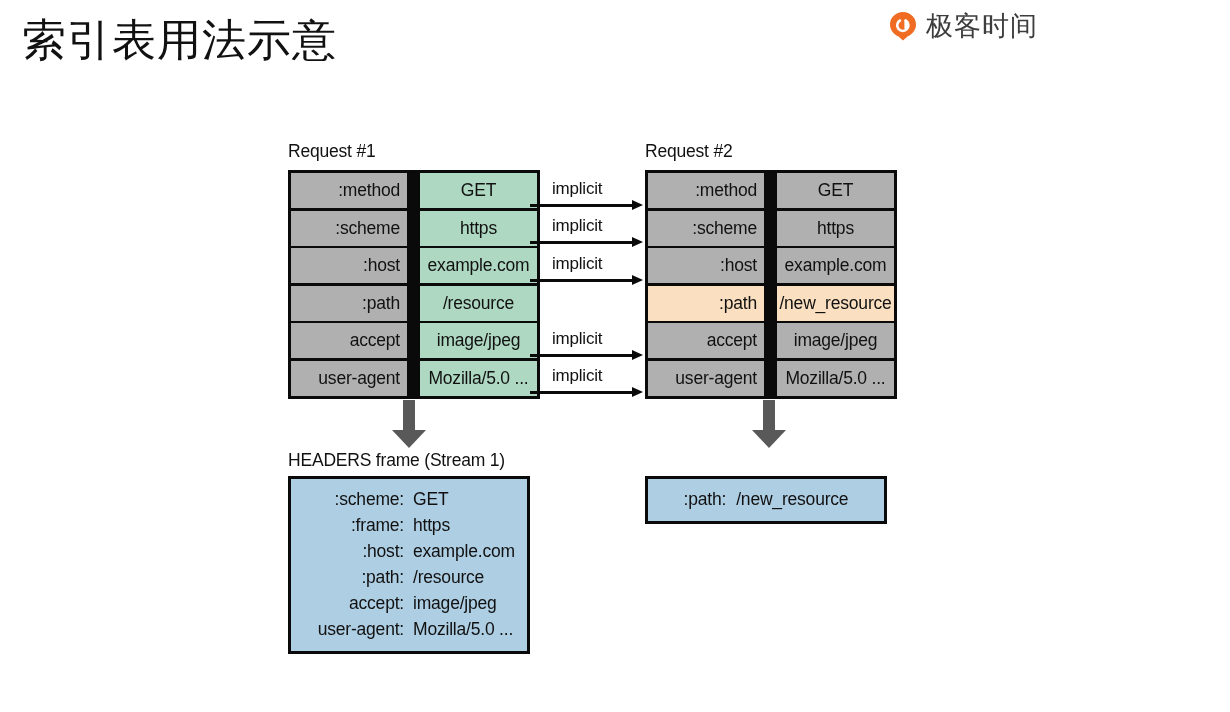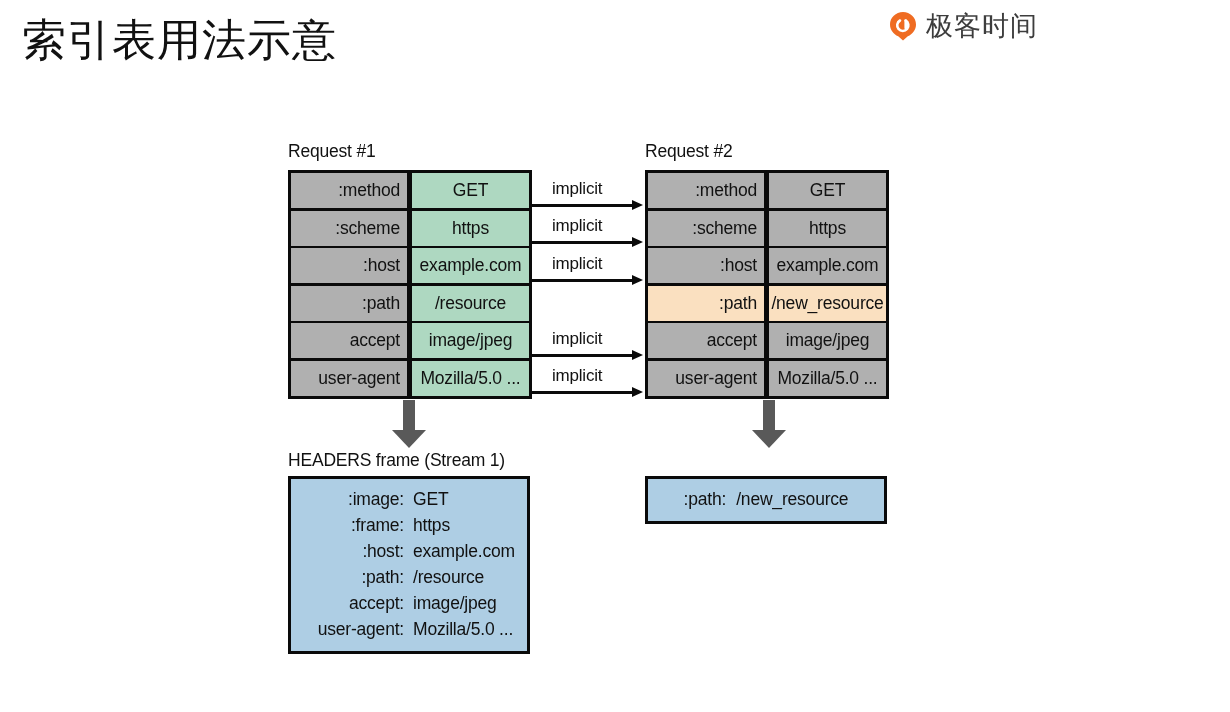--- a/index.html
+++ b/index.html
@@ -47,21 +47,21 @@
   }
 
   
   .htable {
     position: absolute;
     border: 3px solid #0a0a0a;
     background: #0a0a0a;
     display: flex; flex-direction: column;
     gap: 2.5px;
   }
-  .hrow { display: flex; gap: 5px; height: 35px; }
+  .hrow { display: flex; gap: 13px; height: 35px; }
   .cell {
     display: flex; align-items: center;
     font-size: 17.5px; color: #111;
     letter-spacing: -0.2px;
     white-space: nowrap;
   }
   .cell.name  { width: 116px; justify-content: flex-end; padding-right: 7px; }
   .cell.value { width: 117px; justify-content: center; }
   .bg-gray  { background: #b0b0b0; }
   .bg-green { background: #aed8c1; }
@@ -227,21 +227,21 @@
     <div class="tip"></div>
   </div>
   <div class="arrow-v" style="left:752px; top:400px; height:48px;">
     <div class="stem" style="height:32px;"></div>
     <div class="tip"></div>
   </div>
 
   <div class="caption" style="left:288px; top:450px;">HEADERS frame (Stream 1)</div>
   <div class="frame-box frame-multi" id="f1" style="left:288px; top:476px; width:242px;">
       <div class="frame-line">
-        <span class="k">:image:</span>
+        <span class="k">:scheme:</span>
         <span class="v">GET</span>
       </div>
       <div class="frame-line">
         <span class="k">:frame:</span>
         <span class="v">https</span>
       </div>
       <div class="frame-line">
         <span class="k">:host:</span>
         <span class="v">example.com</span>
       </div>

